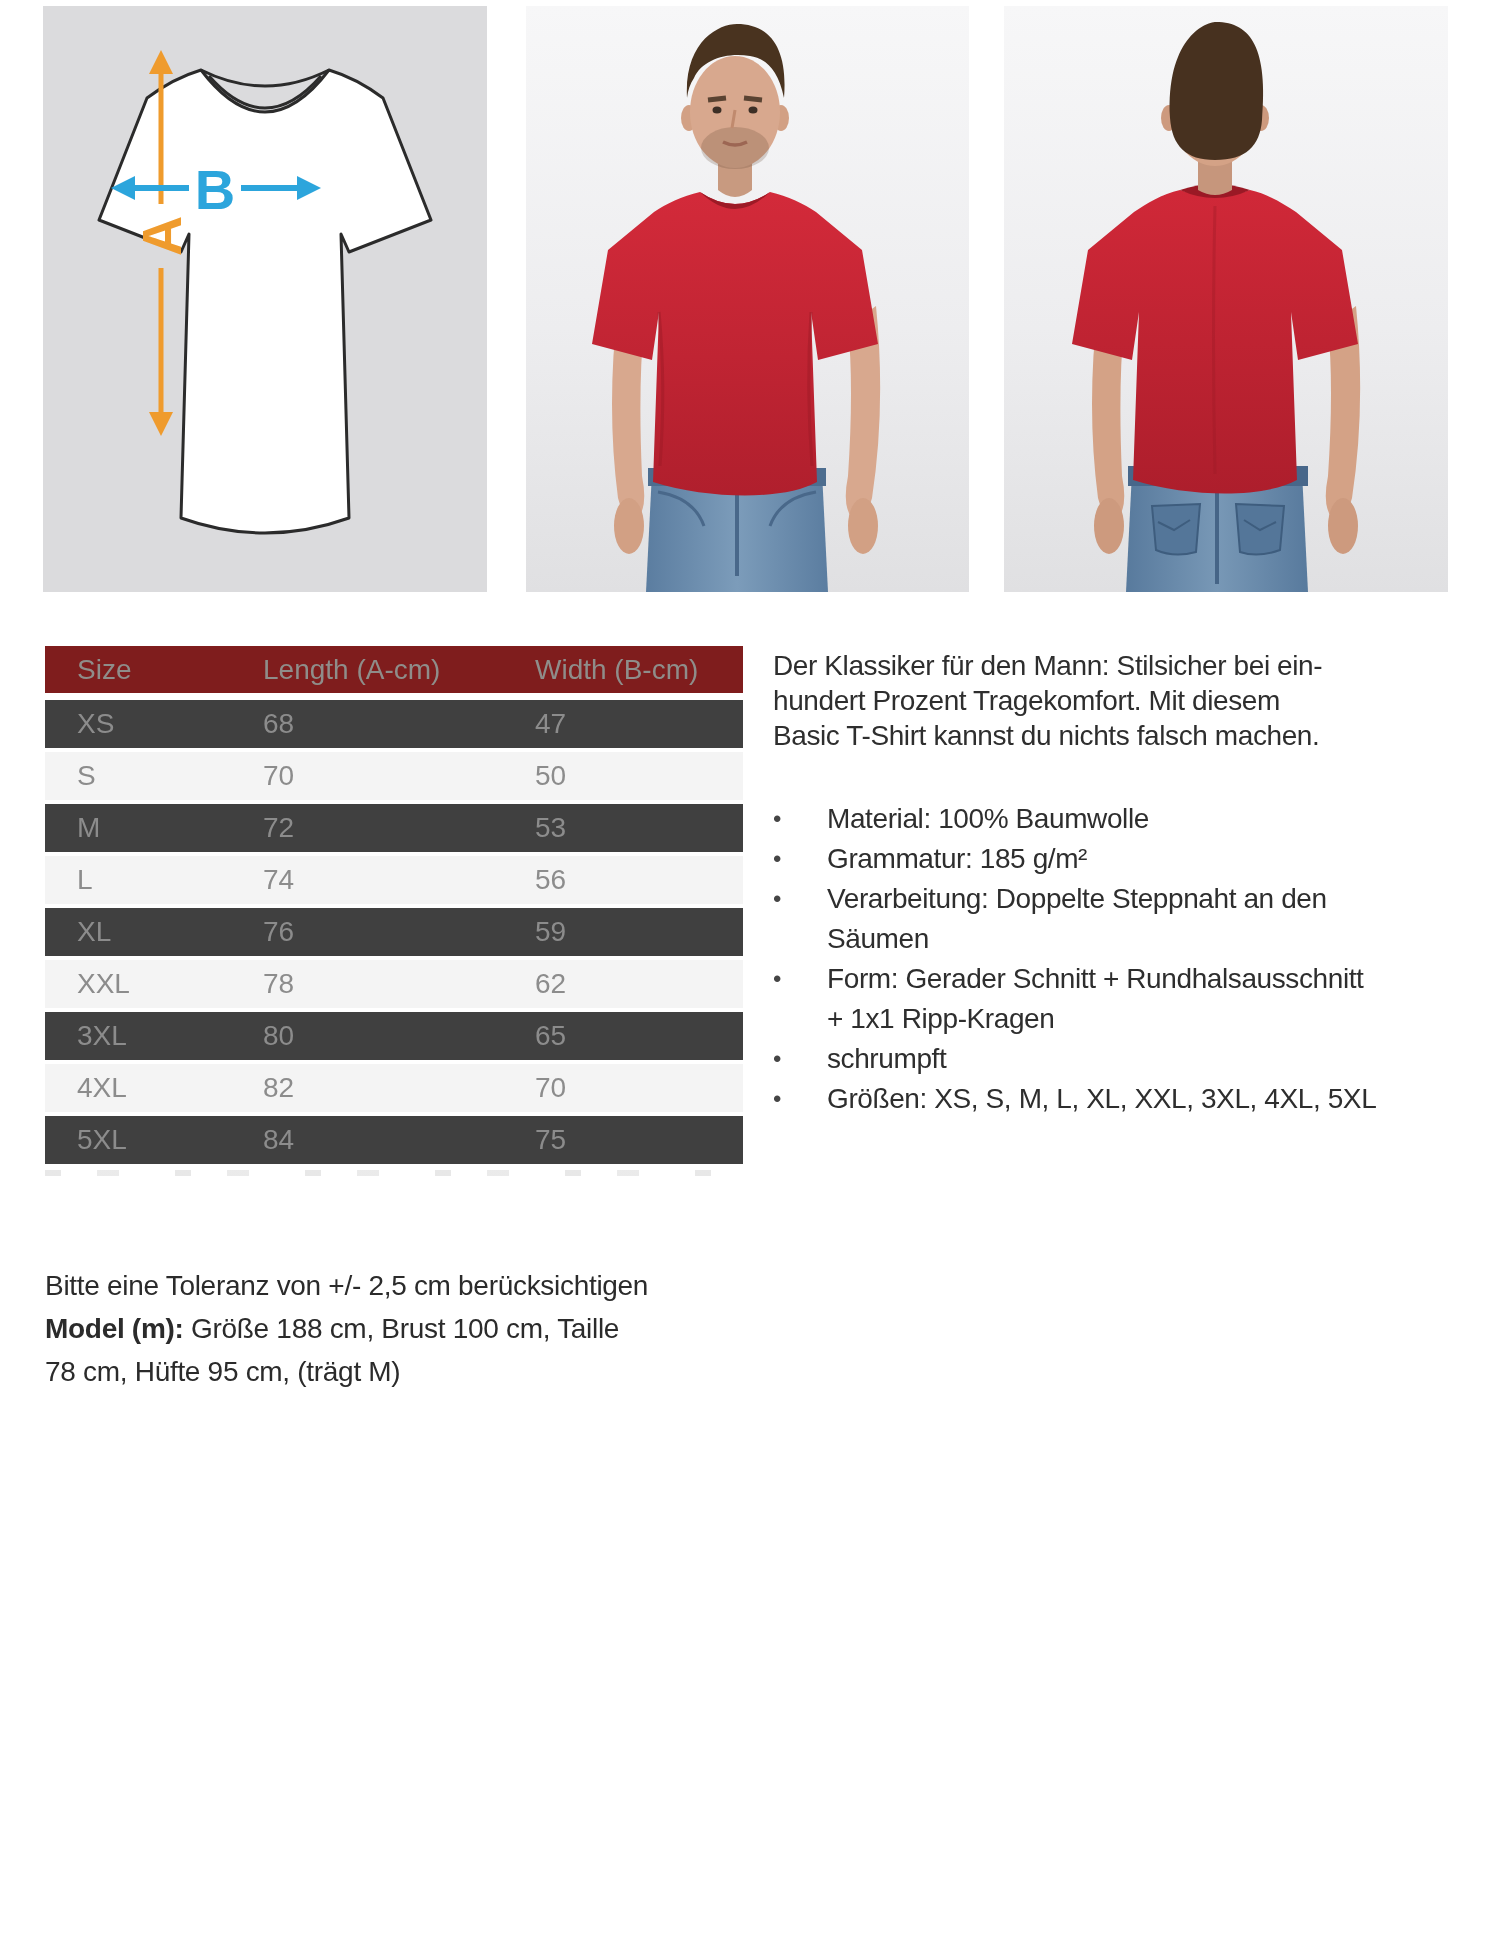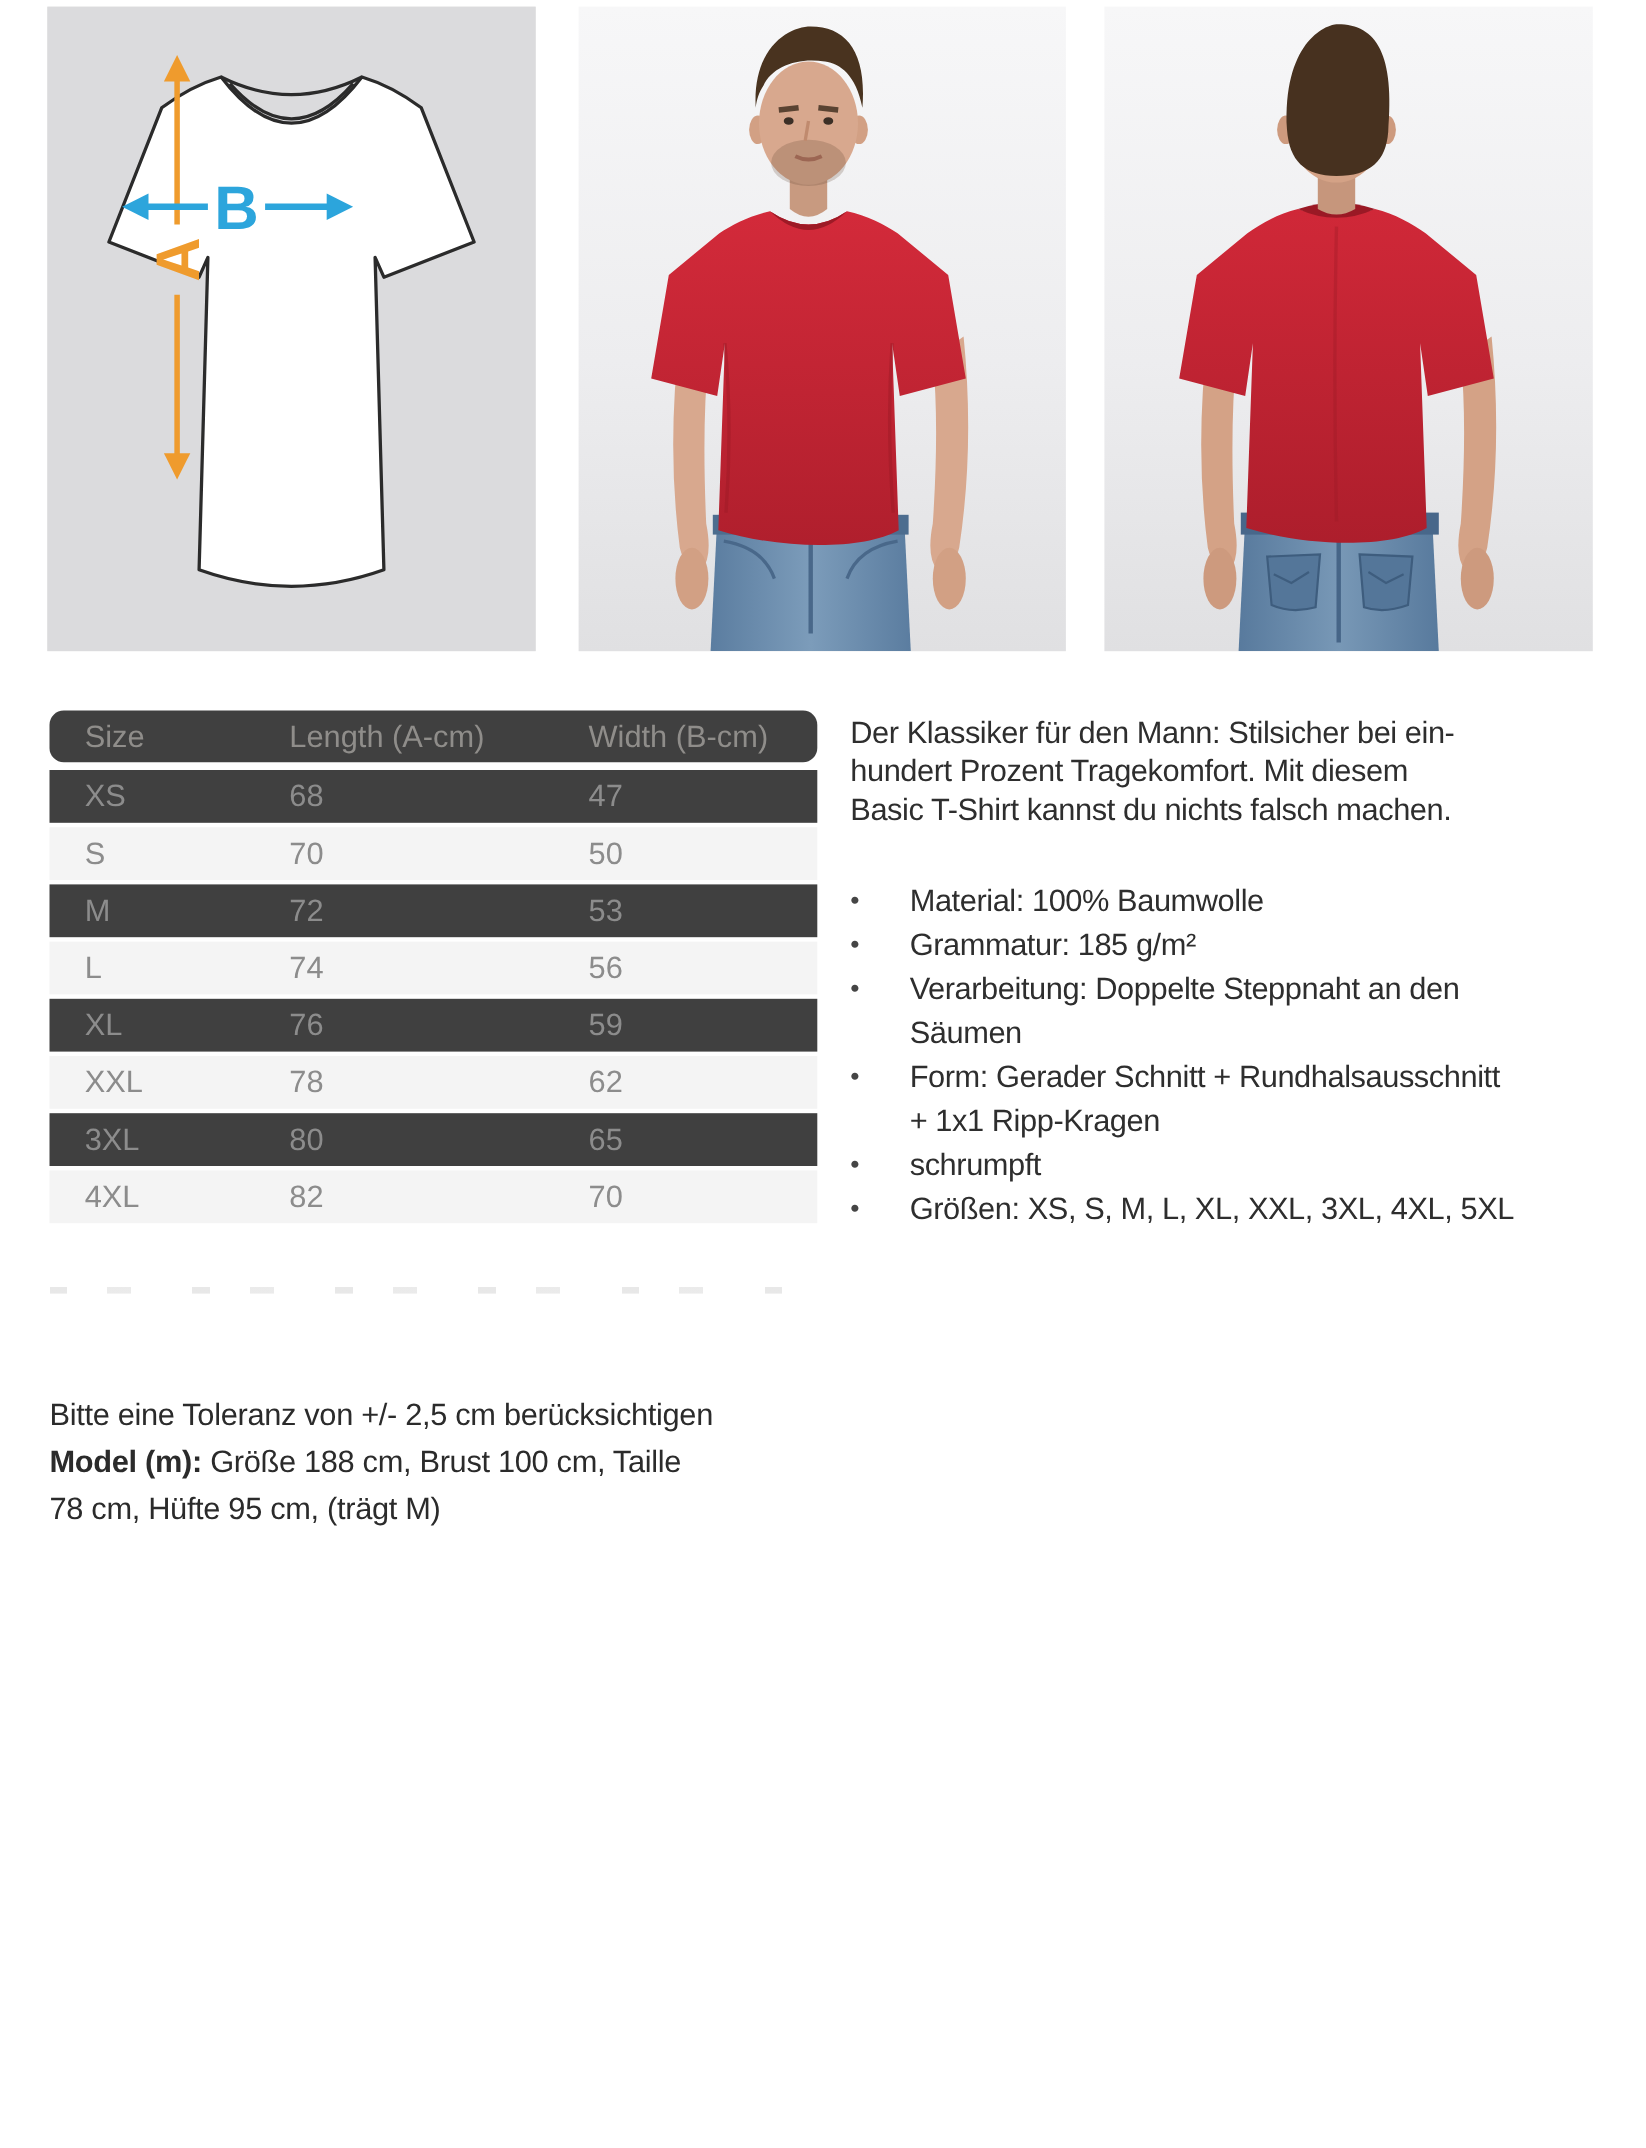--- a/index.html
+++ b/index.html
@@ -11,21 +11,21 @@
   .diagram-box{left:43px;width:444px;background:#dbdbdd;}
   .photo-box{background:linear-gradient(180deg,#f7f7f8 0%,#ededef 55%,#e0e0e2 100%);}
   .front-box{left:526px;width:443px;}
   .back-box{left:1004px;width:444px;}
   .img-box svg{display:block;}
 
   
   .size-table{position:absolute;left:45px;top:646px;width:698px;}
   .trow{display:flex;width:698px;height:48px;line-height:48px;margin-bottom:4px;
         font-size:28px;color:#8c8c8c;}
-  .thead{height:47px;line-height:47px;background:#404040;margin-bottom:7px;color:#8f8d8a;border-radius:13px;}
+  .thead{height:47px;line-height:47px;background:#7f1d1d;margin-bottom:7px;color:#8f8d8a;}
   .trow .c1{width:186px;padding-left:32px;box-sizing:border-box;}
   .trow .c2{width:272px;padding-left:32px;box-sizing:border-box;}
   .trow .c3{width:240px;padding-left:32px;box-sizing:border-box;}
   .trow.dark{background:#404040;}
   .trow.light{background:#f4f4f4;}
   .row-remnant{position:absolute;left:45px;top:1170px;width:698px;height:6px;opacity:.55;
         background:repeating-linear-gradient(to right,#d5d5d5 0 16px,transparent 16px 52px,
                    #dadada 52px 74px,transparent 74px 130px);}
 
   
@@ -214,20 +214,25 @@
         <div class="trow dark">
           <div class="c1">3XL</div>
           <div class="c2">80</div>
           <div class="c3">65</div>
         </div>
         <div class="trow light">
           <div class="c1">4XL</div>
           <div class="c2">82</div>
           <div class="c3">70</div>
         </div>
+        <div class="trow dark">
+          <div class="c1">5XL</div>
+          <div class="c2">84</div>
+          <div class="c3">75</div>
+        </div>
       </div>
   </div>
   <div class="row-remnant"></div>
 
   <div class="note-block">
     <div>Bitte eine Toleranz von +/- 2,5 cm berücksichtigen</div>
     <div><b>Model (m):</b><span> Größe 188 cm, Brust 100 cm, Taille</span></div>
     <div>78 cm, Hüfte 95 cm, (trägt M)</div>
   </div>
 

